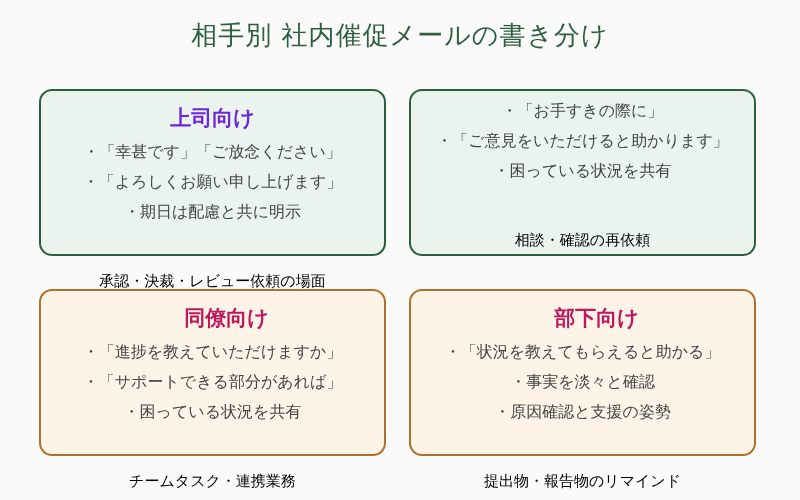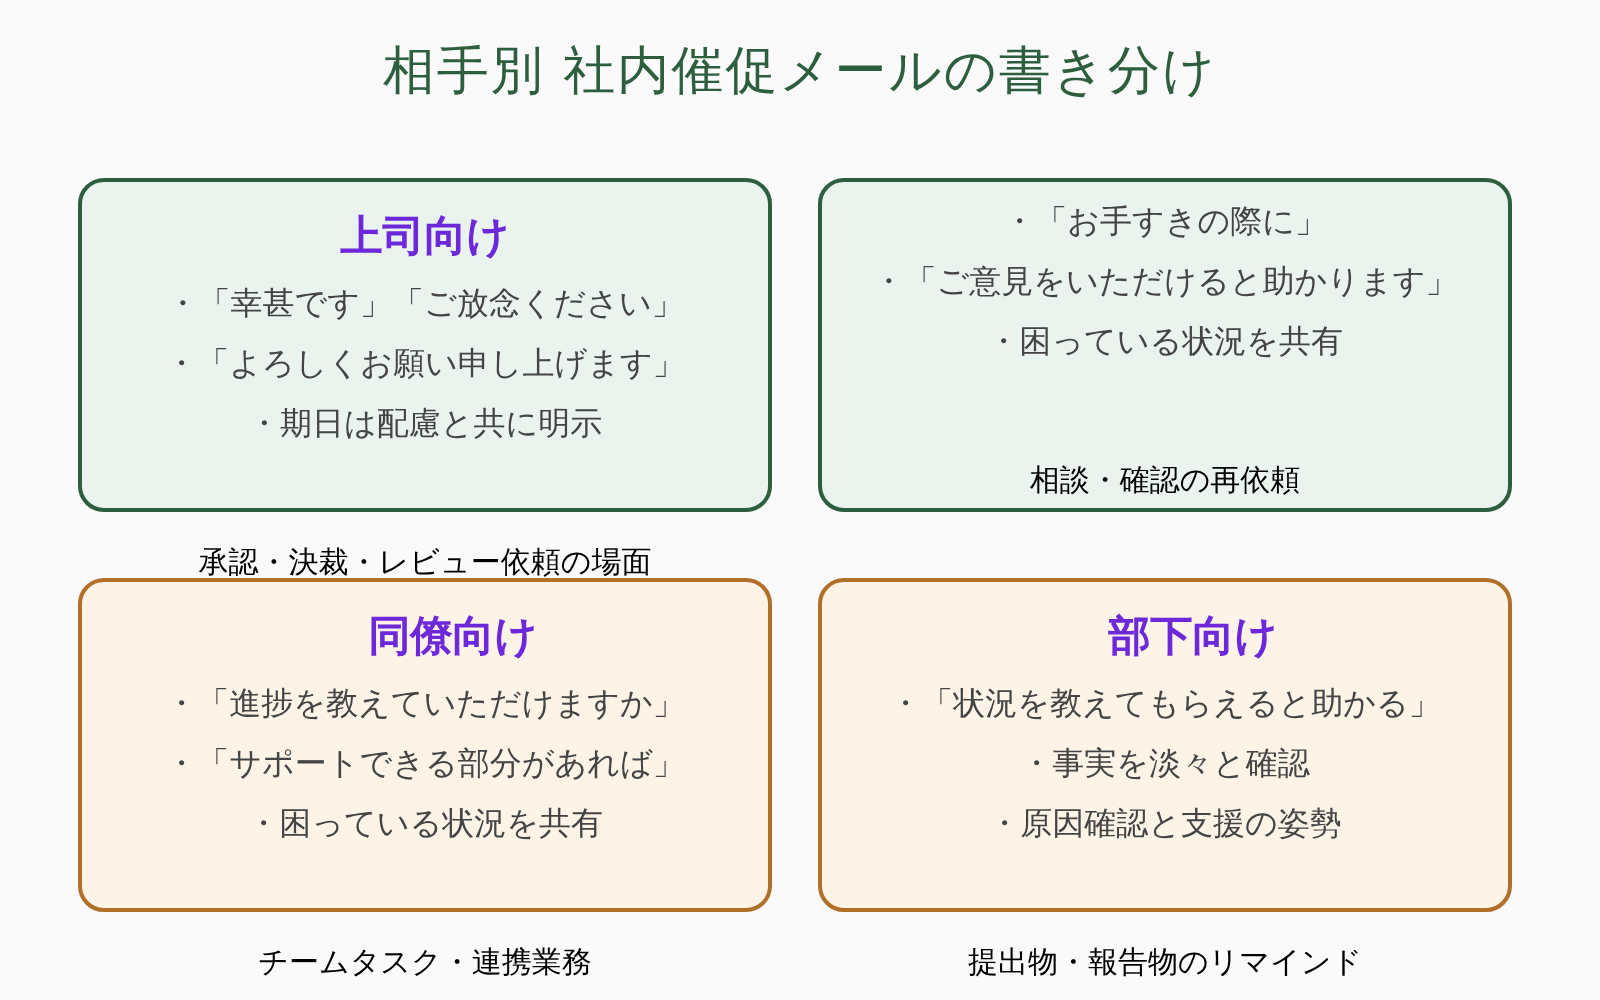--- a/index.html
+++ b/index.html
@@ -29,21 +29,21 @@
     }
     .card.green { background: #eaf3ee; border-color: #2d5f3f; }
     .card.orange { background: #fdf3e7; border-color: #b0702a; }
     .card .heading {
       margin-top: 13px;
       font-size: 21px;
       font-weight: bold;
       line-height: 28px;
     }
     .card.green .heading { color: #6d28d9; }
-    .card.orange .heading { color: #6d28d9; padding-left: 28px; }
+    .card.orange .heading { color: #be185d; padding-left: 28px; }
     .card .items { margin-top: 5px; }
     .card .item {
       font-size: 16px;
       color: #444;
       line-height: 30px;
       white-space: nowrap;
     }
     .card .note {
       font-size: 15px;
       color: #000000;

